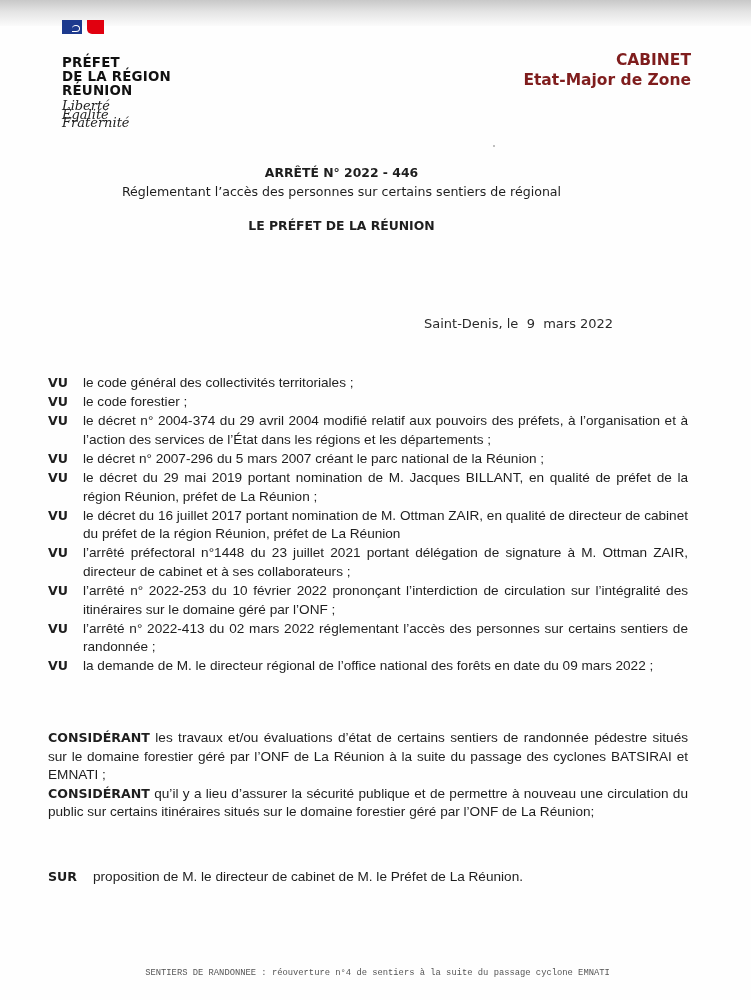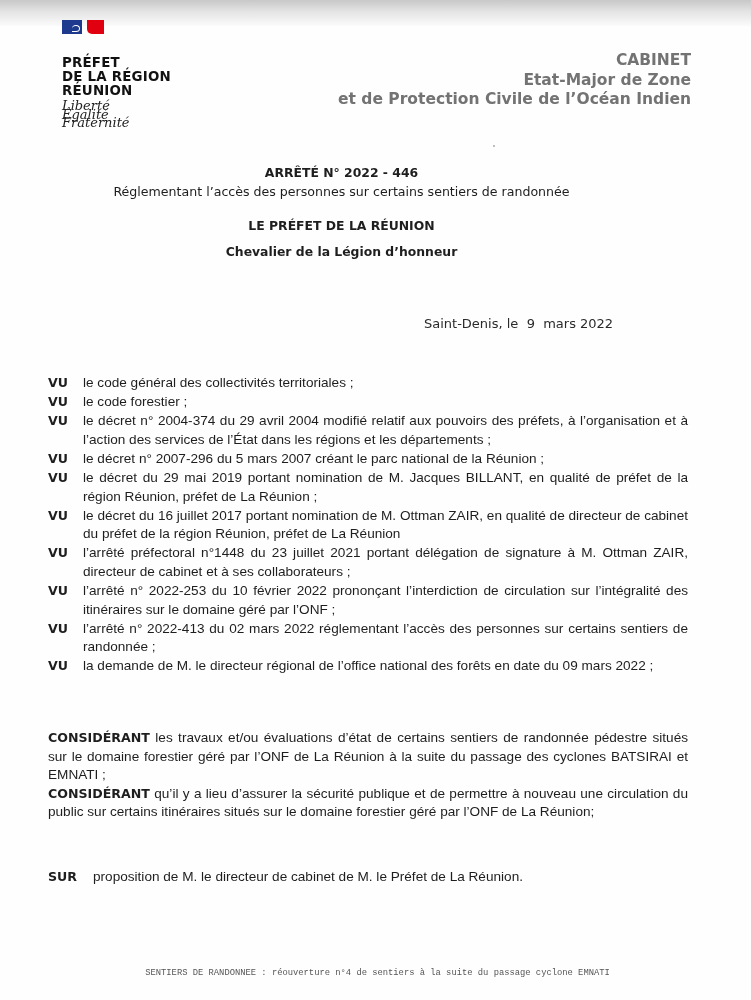--- a/index.html
+++ b/index.html
@@ -33,21 +33,21 @@
     }
     .motto {
       margin-top: 4px;
       font-family: "DejaVu Serif", "Liberation Serif", serif;
       font-style: italic; font-size: 13px; line-height: 8.6px; color: #222222;
     }
     
     .cabinet {
       position: absolute; right: 60px; top: 51px; text-align: right;
       font-family: "DejaVu Sans", sans-serif; font-weight: bold;
-      font-size: 15.5px; line-height: 19.5px; color: #737373;
+      font-size: 15.5px; line-height: 19.5px; color: #7f1d1d;
     }
     
     .center-block { position: absolute; left: 0; width: 683px; text-align: center; color: #1e1e1e; }
     .arrete-num { top: 165px; font-weight: bold; font-size: 12.4px; }
     .arrete-sub { top: 184px; font-size: 12.6px; }
     .prefet-title { top: 218px; font-weight: bold; font-size: 12.4px; }
     .honors { top: 243px; font-weight: bold; font-size: 12.4px; line-height: 18px; }
     .date {
       position: absolute; left: 424px; top: 316px;
       font-size: 13px; color: #2a2a2a; white-space: pre;
@@ -94,30 +94,28 @@
   <div class="motto">
     <div>Liberté</div>
     <div>Égalité</div>
     <div>Fraternité</div>
   </div>
 </div>
 
 <div class="cabinet">
   <div>CABINET</div>
   <div>Etat-Major de Zone</div>
-  <div>et de Protection Civile de l’Océan Indien</div>
 </div>
 
 <div class="speck"></div>
 
 <div class="center-block arrete-num">ARRÊTÉ N° 2022 - 446</div>
-<div class="center-block arrete-sub">Réglementant l’accès des personnes sur certains sentiers de randonnée</div>
+<div class="center-block arrete-sub">Réglementant l’accès des personnes sur certains sentiers de régional</div>
 <div class="center-block prefet-title">LE PRÉFET DE LA RÉUNION</div>
 <div class="center-block honors">
-  <div>Chevalier de la Légion d’honneur</div>
 </div>
 
 <div class="date">Saint-Denis, le  9  mars 2022</div>
 
 <div class="vu-list body-font">
   <div class="vu-row">
     <span class="vu-label">VU</span>
     <span class="vu-text">le code général des collectivités territoriales ;</span>
   </div>
   <div class="vu-row">

